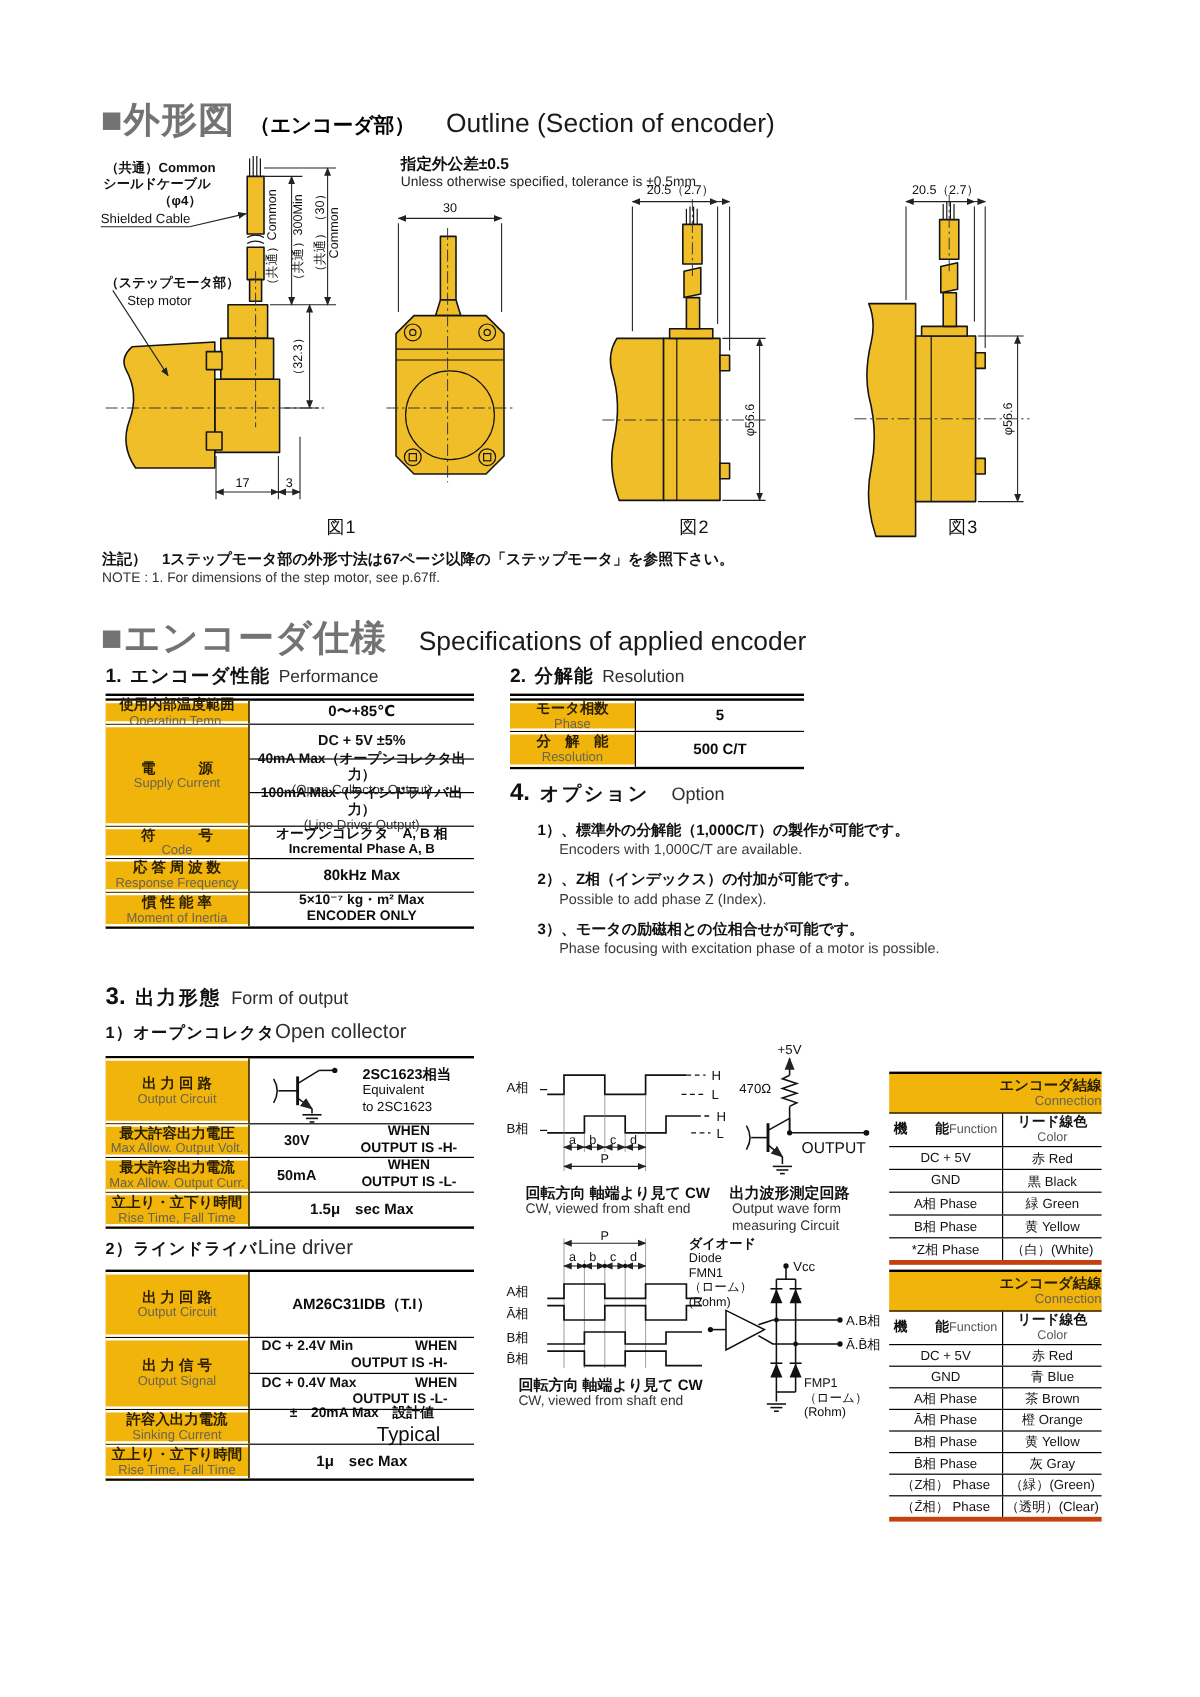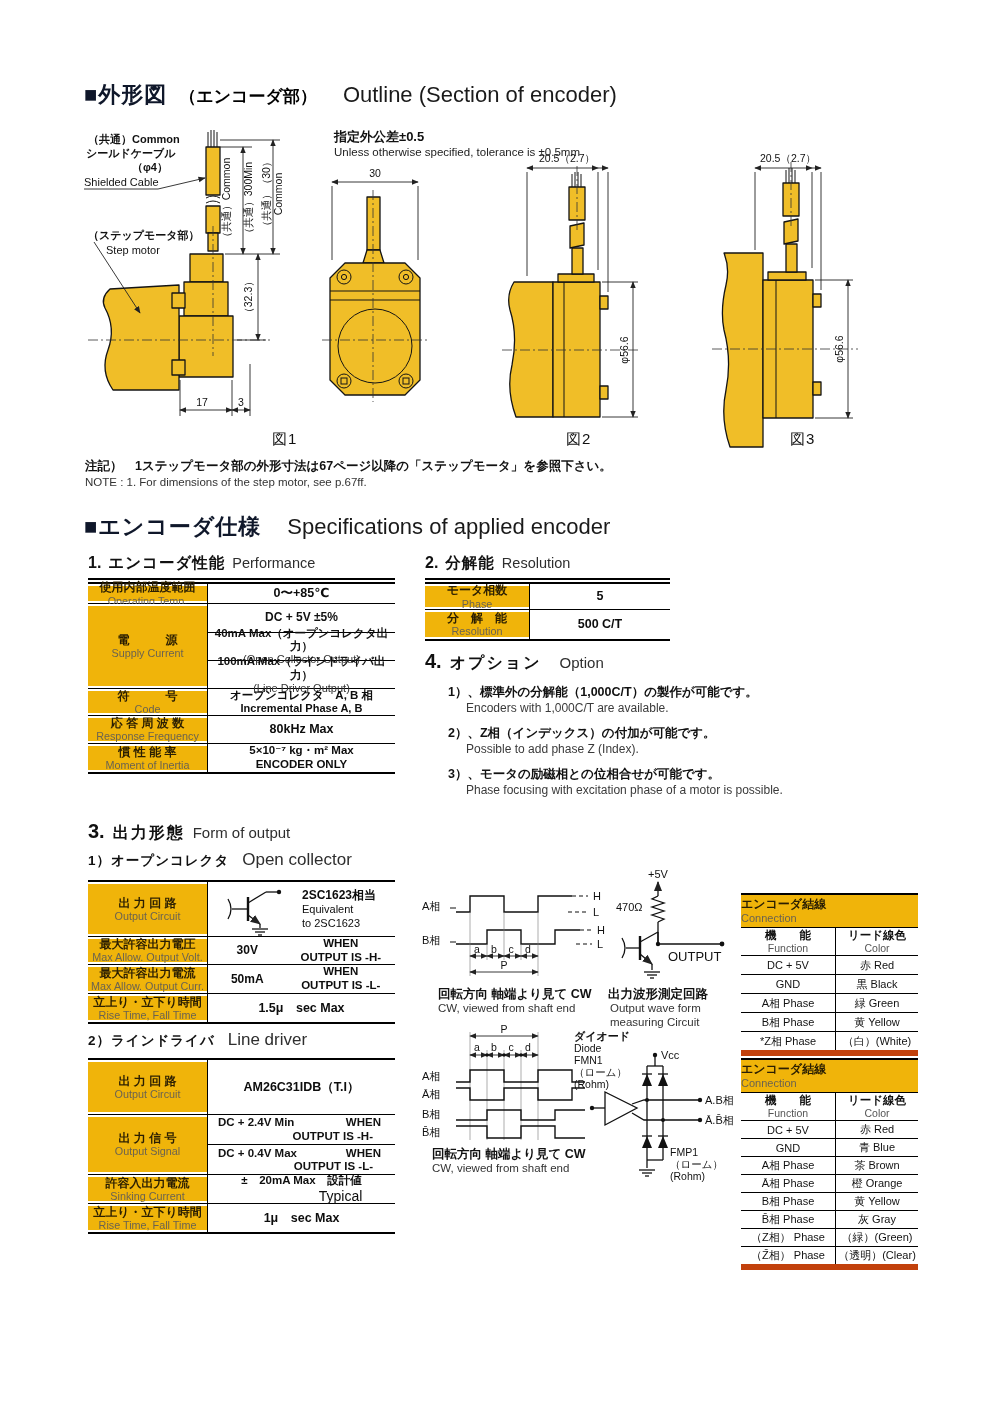--- a/index.html
+++ b/index.html
@@ -1,33 +1,33 @@
 <!DOCTYPE html>
 <html><head>
 <meta charset="utf-8">
 <style>
   html,body{margin:0;padding:0;background:#e8e8e8}
   .page{position:relative;width:1000px;height:1414px;background:#ffffff;margin:0 auto;
         font-family:"Liberation Sans","DejaVu Sans",sans-serif;color:#111;overflow:hidden}
   .abs{position:absolute}
   
   .h1{display:flex;align-items:baseline;gap:12px;white-space:nowrap}
-  .h1 .big{font-size:22px;font-weight:bold;letter-spacing:1px;color:#0f172a}
+  .h1 .big{font-size:30px;font-weight:bold;letter-spacing:1px;color:#737373}
   .h1 .sub{font-size:17px;font-weight:bold;color:#000}
   .h1 .en{font-size:22px;color:#1a1a1a;margin-left:14px}
   .h2{display:flex;align-items:baseline;gap:7px;white-space:nowrap}
   .h2 .num{font-size:16px;font-weight:bold}
   .h2 .jp{font-size:15.5px;font-weight:bold;letter-spacing:1px}
   .h2 .en{font-size:14.5px;color:#2e2e2e}
   .rule{border-bottom:2.5px solid #000;padding-bottom:4px}
   .h3{display:flex;align-items:baseline;gap:8px;white-space:nowrap}
   .h3 .num{font-size:20px;font-weight:bold}
   .h3 .jp{font-size:16px;font-weight:bold;letter-spacing:2px}
   .h3 .en{font-size:15px;color:#2e2e2e}
-  .h4{display:flex;align-items:baseline;gap:13px;white-space:nowrap}
+  .h4{display:flex;align-items:baseline;gap:0;white-space:nowrap}
   .h4 .jp{font-size:13.5px;font-weight:bold;letter-spacing:1px}
   .h4 .en{font-size:17px;color:#2e2e2e}
   
   .note-jp{font-size:12.5px;font-weight:bold;color:#111;white-space:nowrap}
   .note-en{font-size:11.5px;color:#333;white-space:nowrap}
   .tol-jp{font-size:13px;font-weight:bold;white-space:nowrap}
   .tol-en{font-size:11.5px;color:#222;white-space:nowrap}
   .figcap{font-size:15px;color:#111;letter-spacing:1px}
   
   .sptable{border-top:2.5px solid #000;border-bottom:2.5px solid #000;box-sizing:border-box}
@@ -45,26 +45,26 @@
   .vstack{flex:1;display:flex;flex-direction:column;box-sizing:border-box}
   .vsub{border-bottom:1.5px solid #000;flex:0 0 auto;display:flex;flex-direction:column;
         justify-content:center;text-align:center;font-size:12px;font-weight:bold;line-height:1.15;box-sizing:border-box}
   .vsub:last-child{border-bottom:none}
   .splitrow{display:flex;align-items:center;width:100%}
   .splitrow .lpart{flex:0 0 42%;text-align:center}
   .splitrow .rpart{flex:1;text-align:center;line-height:1.2}
   .sigline1{display:flex;justify-content:space-between;padding:0 14px 0 10px}
   .sigline2{text-align:right;padding-right:22px}
   
-  .ctable{width:177px;border-top:2px solid #000;border-bottom:6px solid #c2410c;text-align:left;box-sizing:border-box}
+  .ctable{width:177px;border-top:2px solid #000;border-bottom:4px solid #c2410c;text-align:right;box-sizing:border-box}
   .ctitle{background:#F0B40A;border-bottom:1.5px solid #000;padding:2px 0 3px}
   .ctjp{font-size:12px;font-weight:bold;color:#2a1e02;line-height:1.25}
   .cten{font-size:11px;color:#6b6350;line-height:1.1}
   .chrow{display:flex;border-bottom:1px solid #000}
-  .chrow>div{display:flex;flex-direction:column;justify-content:center;padding:1px 0}
+  .chrow>div{display:flex;flex-direction:row;justify-content:center;padding:1px 0}
   .chjp{font-size:11.5px;font-weight:bold;color:#111;line-height:1.2}
   .chen{font-size:10.5px;color:#555;line-height:1.1}
   .crow{display:flex;border-bottom:1px solid #000;align-items:stretch}
   .crow:last-child{border-bottom:none}
   .cc1{width:94px;flex:0 0 94px;border-right:1px solid #000;display:flex;align-items:center;justify-content:center}
   .cc2{flex:1;display:flex;align-items:center;justify-content:center}
   .crow .cc1,.crow .cc2{font-size:11px;color:#111;height:18px;white-space:nowrap}
   .c2 .crow .cc1,.c2 .crow .cc2{height:17px}
   
   .opt-jp{font-size:12.5px;font-weight:bold;white-space:nowrap}
@@ -580,21 +580,21 @@
         </div>
       </div>
     </div>
     <div class="srow" style="height:29px">
       <div class="hcell">
           <div class="hjp">許容入出力電流</div>
           <div class="hen">Sinking Current</div>
         </div>
       <div class="vcell">
         <div style="font-size:11.5px">±　20mA Max　設計値</div>
-        <div style="font-size:14px;font-weight:normal;padding-left:78px">Typical</div>
+        <div style="font-size:17px;font-weight:normal;padding-left:78px">Typical</div>
       </div>
     </div>
     <div class="srow" style="height:28px">
       <div class="hcell">
           <div class="hjp">立上り・立下り時間</div>
           <div class="hen">Rise Time, Fall Time</div>
         </div>
       <div class="vcell">1μ　sec Max</div>
     </div>
   </div>

